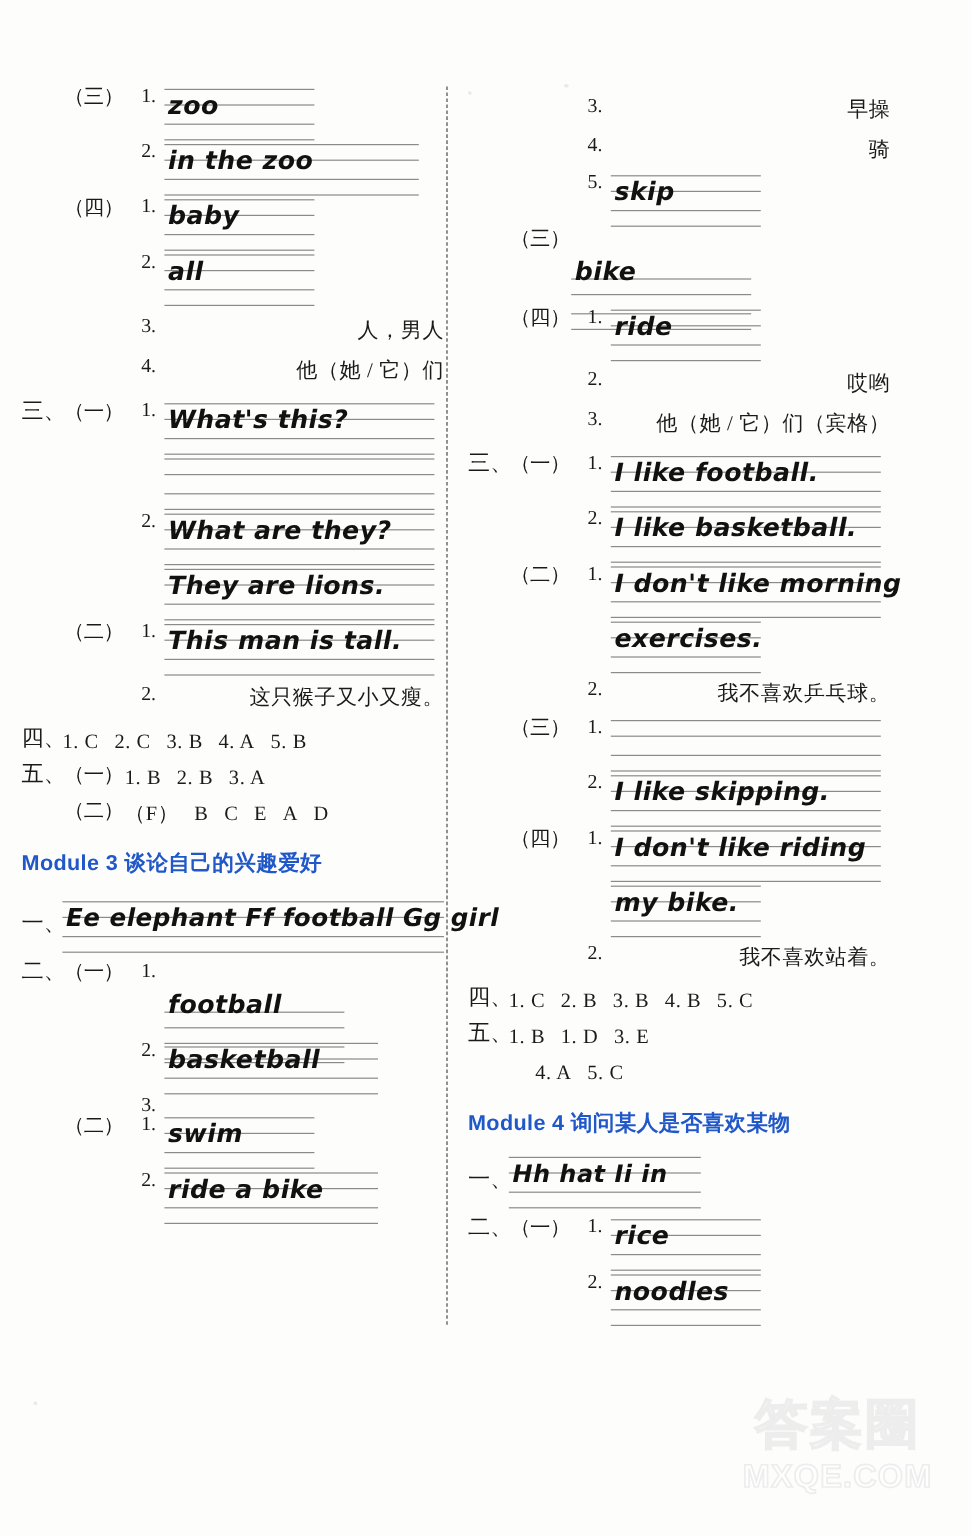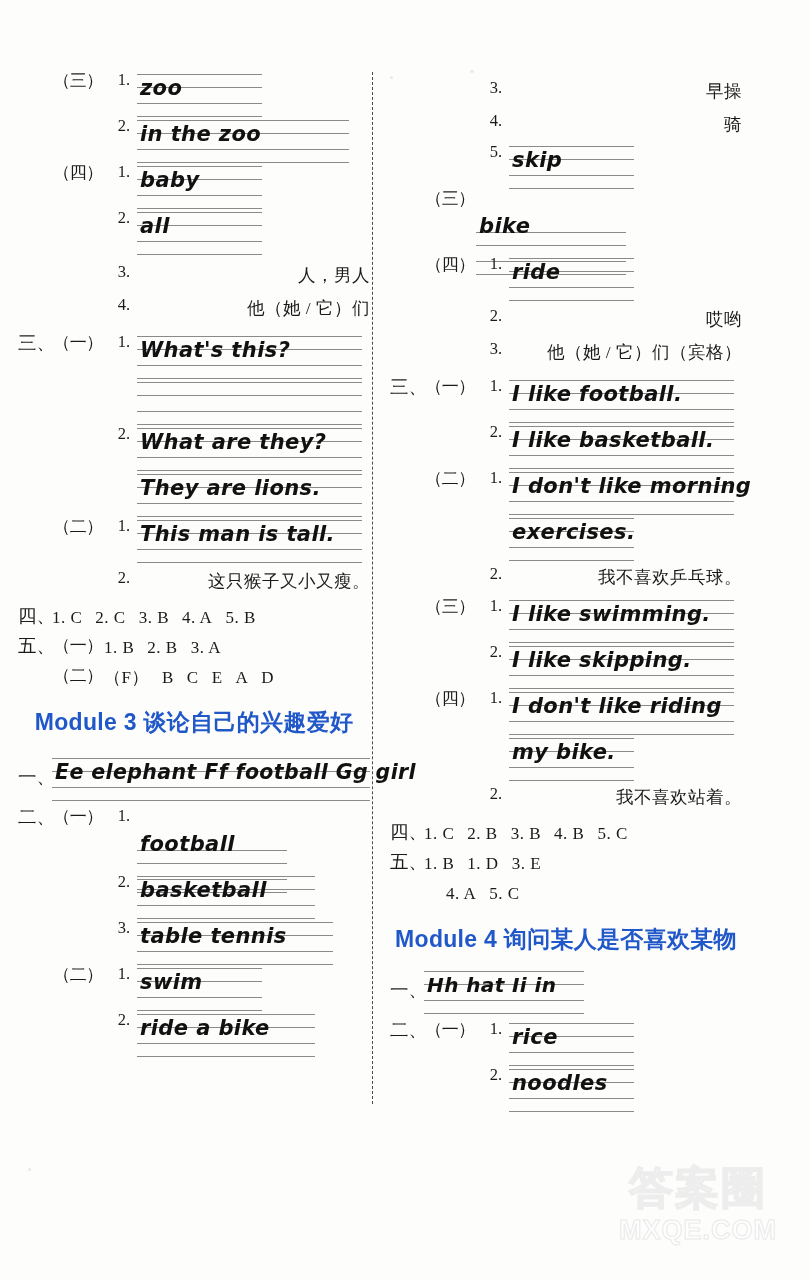--- a/index.html
+++ b/index.html
@@ -133,23 +133,23 @@
     white-space: nowrap;
   }
   .ans span { margin-right: 13px; text-align: center; }
   .ans span:last-child { margin-right: 0; }
 
   
   .module-head {
     color: #2158c9;
     font-family: "Liberation Sans", sans-serif;
     font-weight: 700;
-    font-size: 23px;
+    font-size: 18px;
     letter-spacing: 0.3px;
-    text-align: center;
+    text-align: left;
     white-space: nowrap;
   }
 
   
   .alpha-row { display: flex; align-items: flex-start; }
   .alpha-lab {
     flex: 0 0 auto;
     width: 34px;
     font-size: 18.5px;
     line-height: 1;
@@ -419,27 +419,20 @@
         <div class="ln l3 w-xl"></div>
         <div class="ln l4 w-xl"></div>
         <div class="hw">basketball</div>
       </div>
     </div>
 
     <div class="row">
       <div class="spacer-main"></div>
       <div class="spacer-sub"></div>
       <div class="lab-num">3.</div>
-      <div class="guide w-xxl">
-        <div class="ln l1 w-xxl"></div>
-        <div class="ln l2 w-xxl"></div>
-        <div class="ln l3 w-xxl"></div>
-        <div class="ln l4 w-xxl"></div>
-        <div class="hw">table tennis</div>
-      </div>
     </div>
 
     <div class="row">
       <div class="spacer-main"></div>
       <div class="lab-sub">（二）</div>
       <div class="lab-num">1.</div>
       <div class="guide w-md">
         <div class="ln l1 w-md"></div>
         <div class="ln l2 w-md"></div>
         <div class="ln l3 w-md"></div>
@@ -602,21 +595,20 @@
 
     <div class="row">
       <div class="spacer-main"></div>
       <div class="lab-sub">（三）</div>
       <div class="lab-num">1.</div>
       <div class="guide w-wide">
         <div class="ln l1 w-wide"></div>
         <div class="ln l2 w-wide"></div>
         <div class="ln l3 w-wide"></div>
         <div class="ln l4 w-wide"></div>
-        <div class="hw">I like swimming.</div>
       </div>
     </div>
 
     <div class="row">
       <div class="spacer-main"></div>
       <div class="spacer-sub"></div>
       <div class="lab-num">2.</div>
       <div class="guide w-wide">
         <div class="ln l1 w-wide"></div>
         <div class="ln l2 w-wide"></div>

